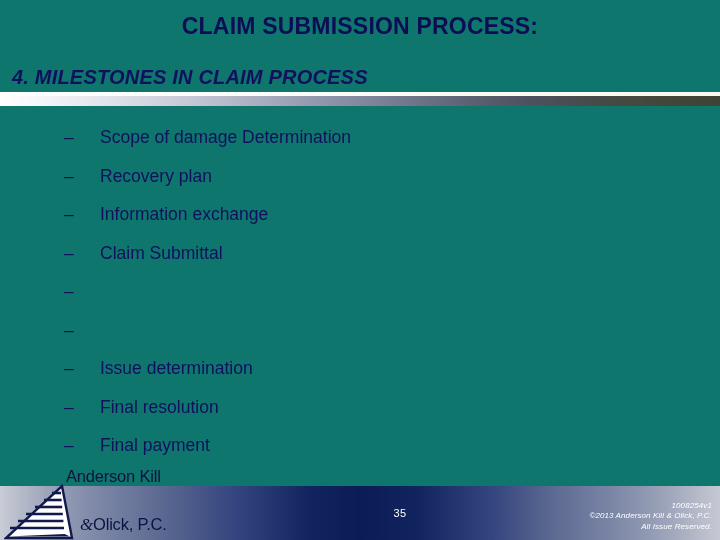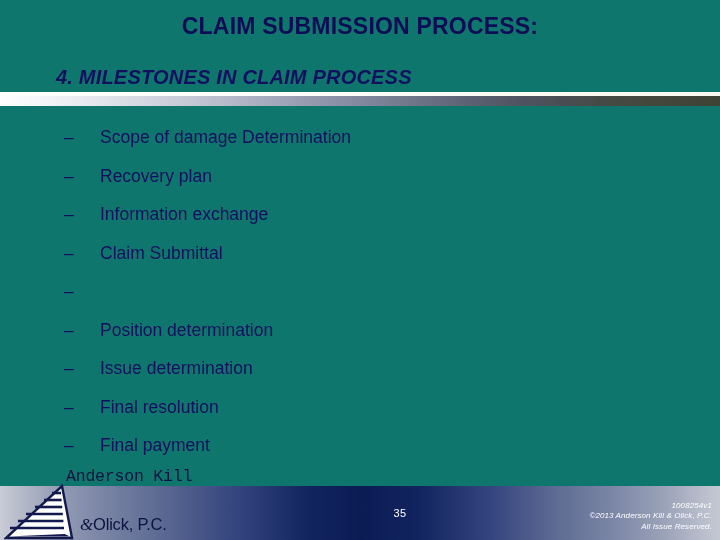--- a/index.html
+++ b/index.html
@@ -43,21 +43,20 @@
     position: absolute;
     top: 66px;
     left: 12px;
     font-size: 20px;
     font-weight: bold;
     font-style: italic;
     color: #10105e;
     letter-spacing: 0.2px;
     line-height: 1.1;
     white-space: nowrap;
-    margin-left: 44px;
   }
 
   
   .divider-bar {
     position: absolute;
     top: 96px;
     left: 0;
     width: 720px;
     height: 10px;
     background: linear-gradient(to right,
@@ -185,21 +184,20 @@
     width: 140px;
     color: #0d1340;
     font-family: "Liberation Sans", sans-serif;
   }
   .logo-line1 {
     font-size: 16.5px;
     font-weight: normal;
     letter-spacing: -0.2px;
     line-height: 19px;
     white-space: nowrap;
-    font-family: Liberation Mono, monospace;
   }
   .logo-line2 {
     font-size: 16.5px;
     font-weight: normal;
     letter-spacing: -0.2px;
     line-height: 19px;
     white-space: nowrap;
     padding-left: 14px;
     margin-top: 29px;
   }
@@ -242,21 +240,20 @@
       <span class="bullet-dash">–</span>
       <span class="bullet-text">Claim Submittal</span>
     </div>
 
     <div class="bullet-item">
       <span class="bullet-dash">–</span>
     </div>
 
     <div class="bullet-item">
       <span class="bullet-dash">–</span>
-      <span class="bullet-text">Position determination</span>
     </div>
 
     <div class="bullet-item">
       <span class="bullet-dash">–</span>
       <span class="bullet-text">Issue determination</span>
     </div>
 
     <div class="bullet-item">
       <span class="bullet-dash">–</span>
       <span class="bullet-text">Final resolution</span>

